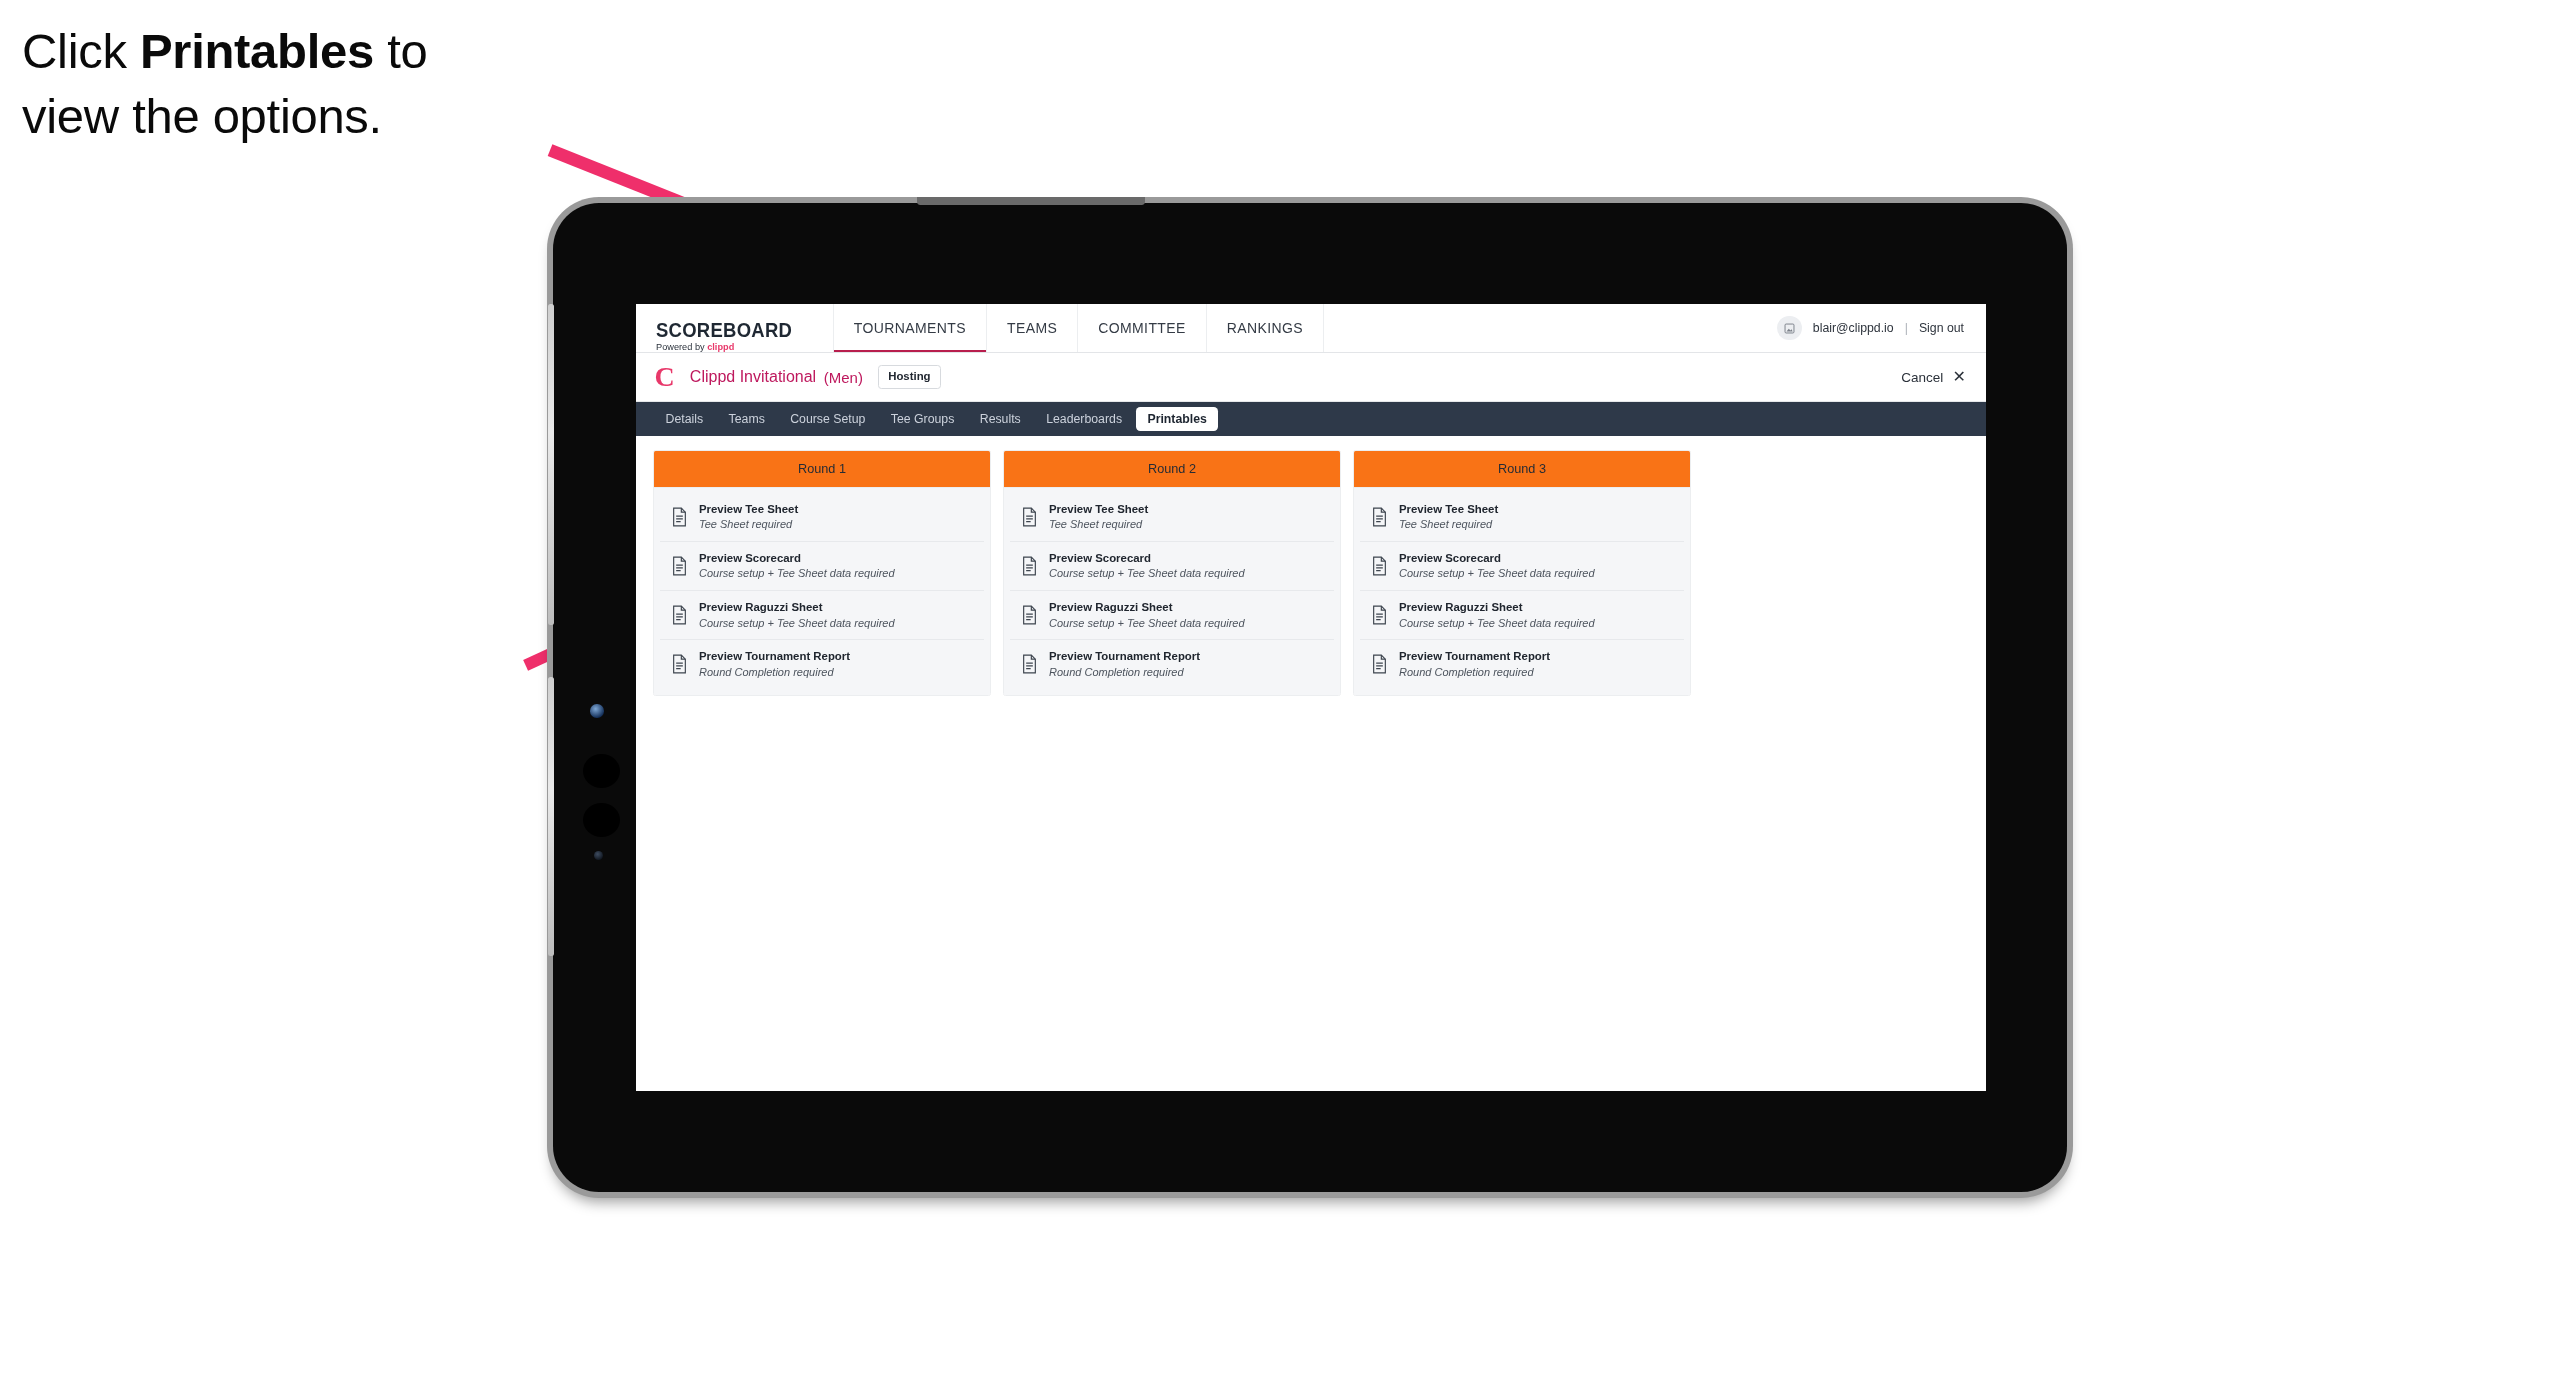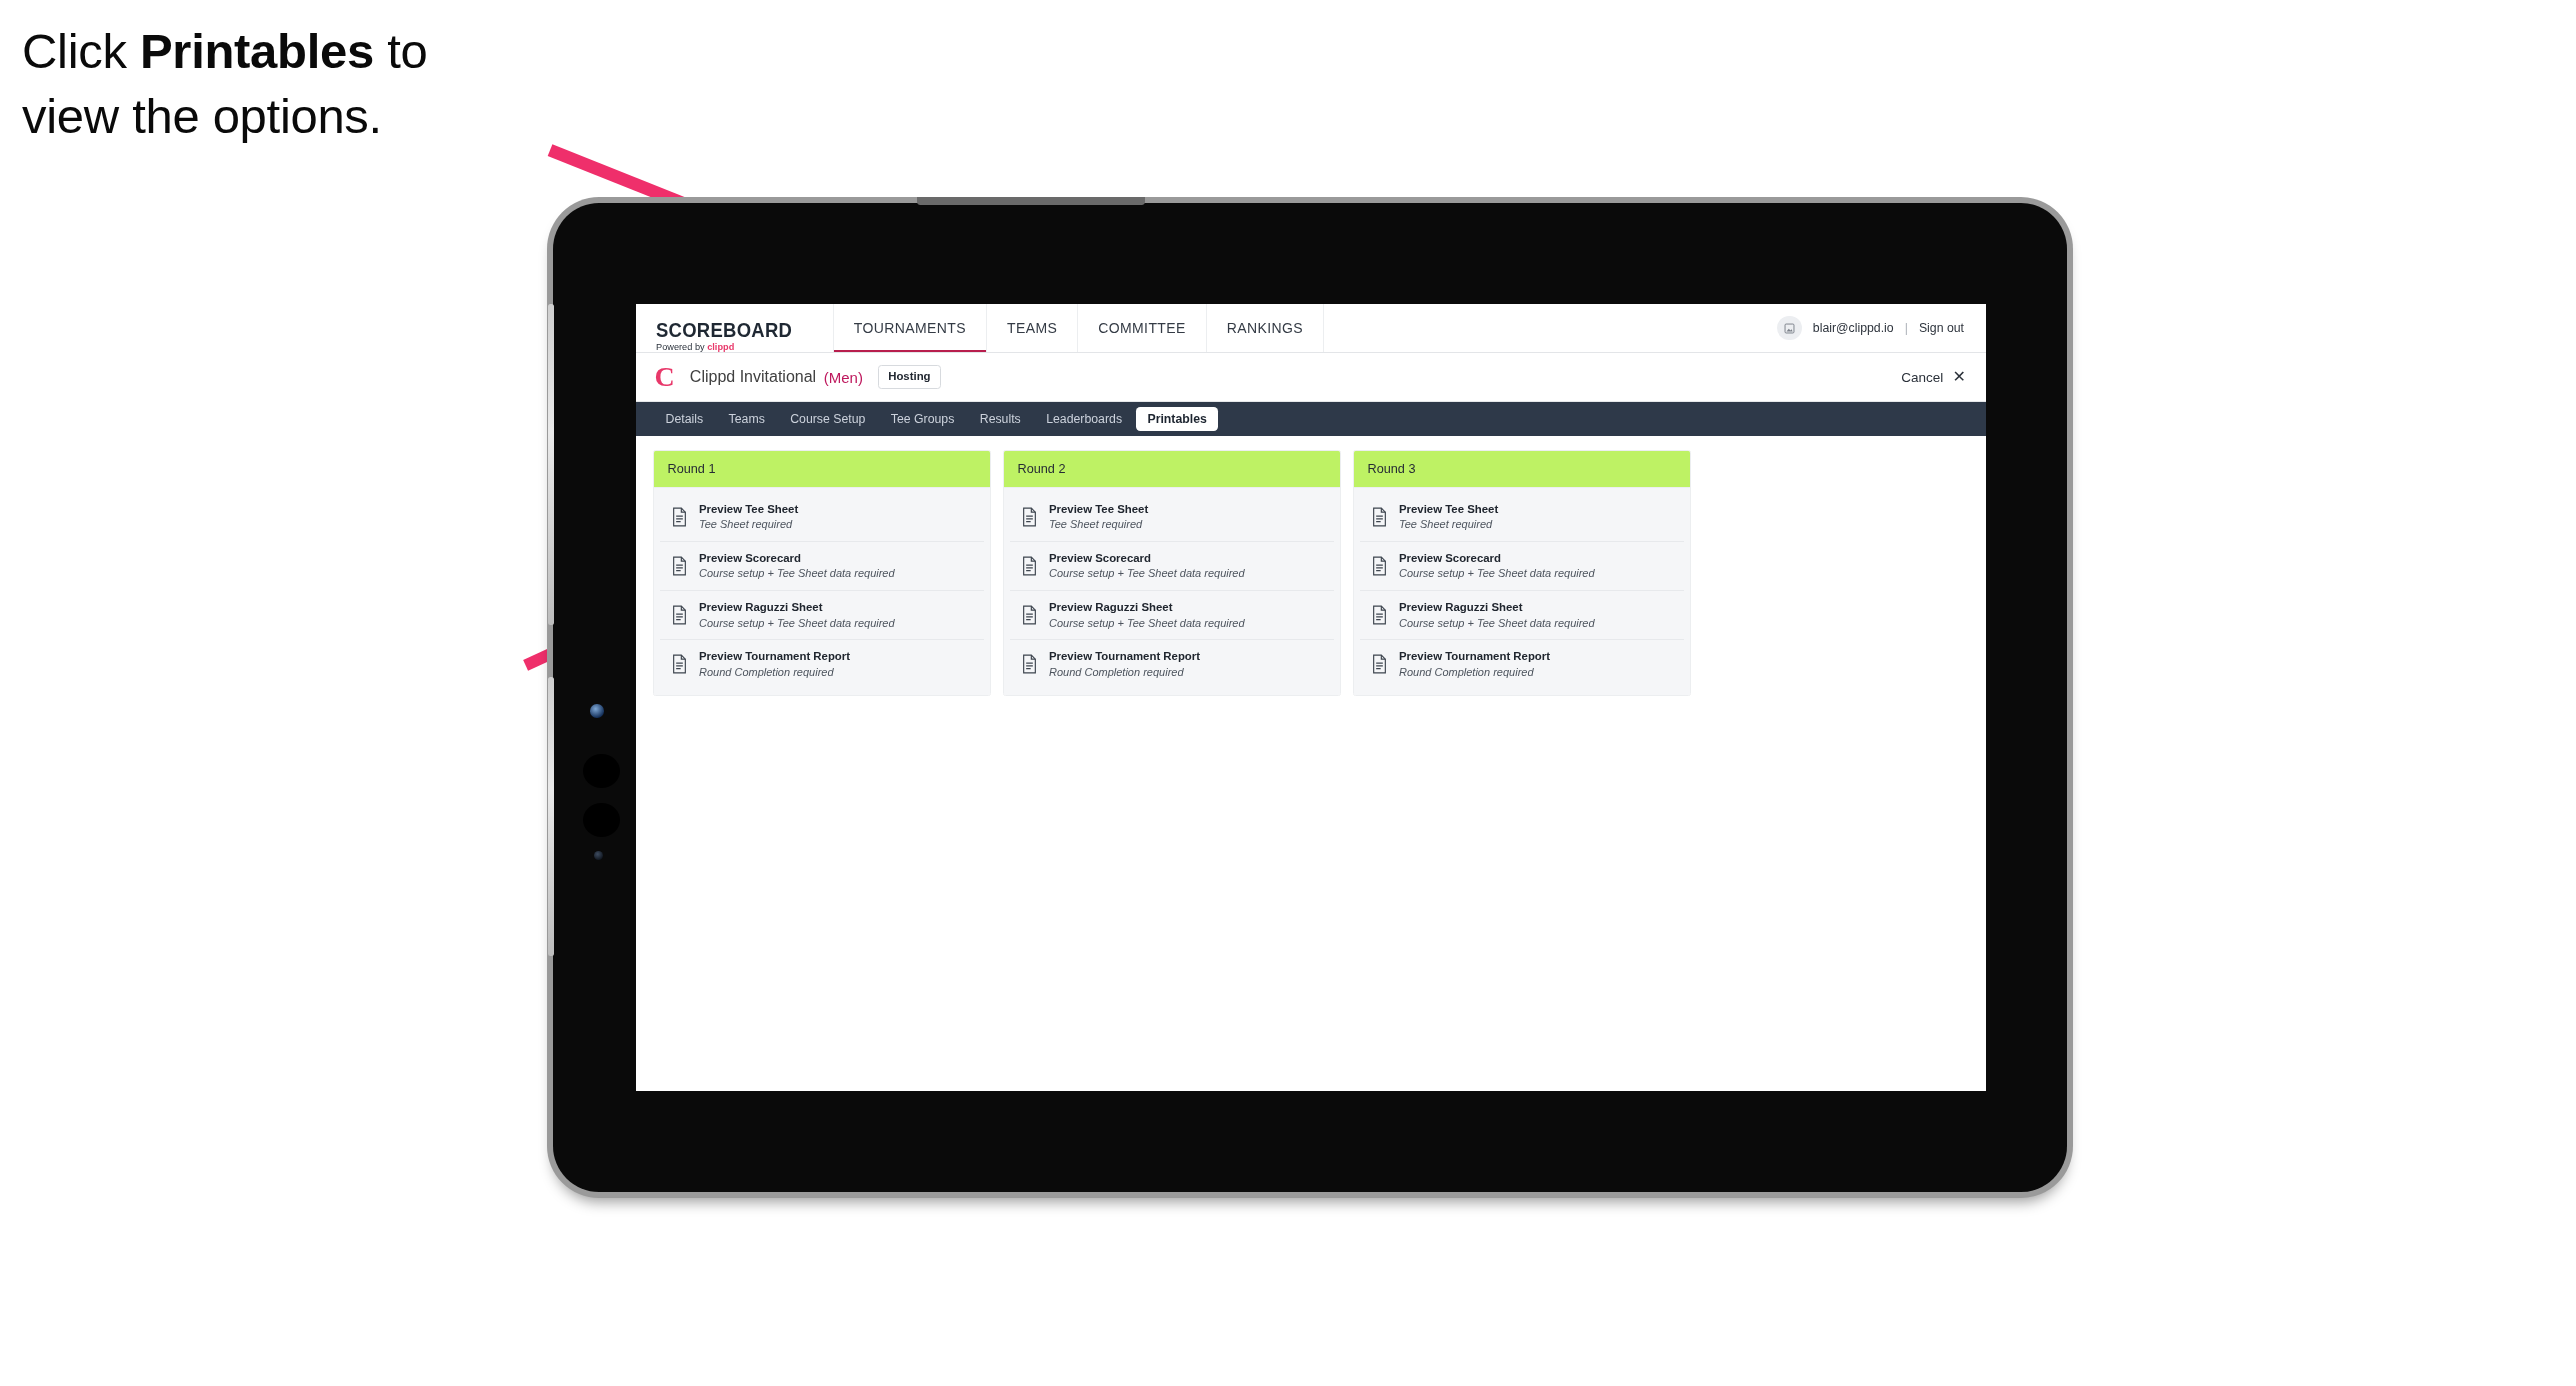--- a/index.html
+++ b/index.html
@@ -137,21 +137,21 @@
     display: flex; align-items: center;
     height: 49px; padding: 0 20px 0 18.6px;
     background: #ffffff;
     border-bottom: 0.8px solid #e6e8ea;
   }
   #tour-logo {
     font-family: "Liberation Serif", serif;
     font-weight: 700; font-size: 28px; color: #e8386a;
     line-height: 1; margin-right: 15px;
   }
-  #tour-name { font-size: 16px; color: #404040; font-weight: 400; }
+  #tour-name { font-size: 16px; color: #be185d; font-weight: 400; }
   #tour-gender { font-size: 15px; color: #be185d; margin-left: 7.6px; }
   #tour-badge {
     margin-left: 15px; padding: 5px 9.3px;
     border: 0.8px solid #d7dade; border-radius: 3.4px;
     font-size: 11.4px; font-weight: 700; color: #222831;
     line-height: 1;
   }
   #tourbar-spacer { flex: 1; }
   #cancel-btn {
     display: flex; align-items: center; gap: 9.3px;
@@ -186,22 +186,23 @@
   .round-col {
     width: 338px;
     background: #ffffff;
     border: 0.8px solid #eceef0;
     border-radius: 2.5px;
     overflow: hidden;
   }
   .round-head {
     padding: 11px 13.5px;
     font-size: 12.7px; color: #262c35;
-    background: #bef264;
+    background: #f97316;
     border-bottom: 0.8px solid #eceef0;
+    text-align: center;
   }
   .round-body { background: #f5f6f8; padding: 5px 6px 6px 6px; }
   .print-item {
     display: flex; align-items: center; gap: 11px;
     background: #f5f6f8;
     padding: 10px 10px 10px 11px;
     border-bottom: 0.8px solid #e7e9ec;
   }
   .print-item:last-child { border-bottom: none; }
   .doc-icon { flex: 0 0 auto; width: 17px; height: 20px; color: #3d444e; }

